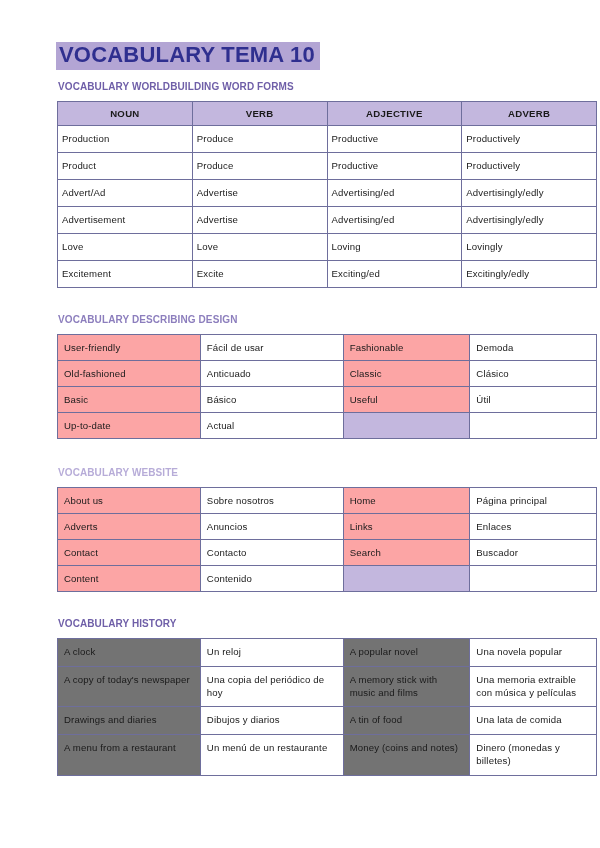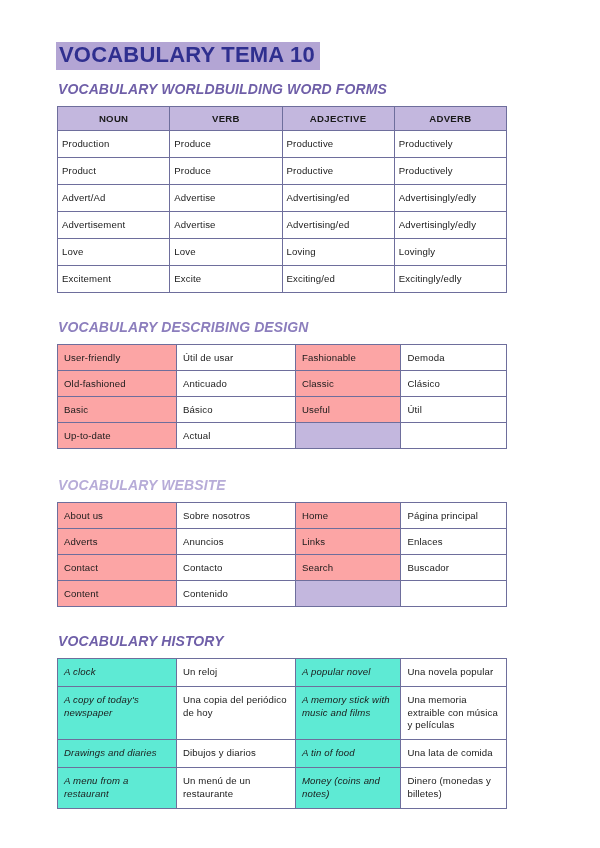--- a/index.html
+++ b/index.html
@@ -27,34 +27,33 @@
     color: #2f2f8f;
     background: #b3a5d4;
     padding: 1px 5px 2px 3px;
     margin: 0 8px 11px 0;
     line-height: 1.12;
     font-family: "Liberation Sans", sans-serif;
   }
   .doc-title.second { margin-top: 10px; }
   
   .sub-heading {
-    font-size: 14px;
+    font-size: 10px;
     font-weight: bold;
     color: #9a8cc4;
     margin: 0 0 9px 2px;
     letter-spacing: .1px;
-    font-style: italic;
   }
   .sub-heading.dark { color: #6f5fa8; }
   .sub-heading.mid { color: #8c7ebd; }
   .sub-heading.pale { color: #b7acd8; }
 
   table {
     border-collapse: collapse;
-    width: 450px;
+    width: 540px;
     table-layout: fixed;
     margin: 0 0 6px 1px;
   }
   td, th {
     border: 1px solid #6e6e9c;
     font-size: 9.6px;
     font-weight: normal;
     padding: 7px 6px;
     vertical-align: middle;
     letter-spacing: .15px;
@@ -73,21 +72,21 @@
     height: 27px;
     padding: 6px 4px;
   }
   
   .tbl-pairs td { height: 25px; }
   .tbl-pairs td.lav { background: #fca5a5; }
   .tbl-pairs td.empty { background: #c3b7de; }
   .tbl-pairs td.plain { background: #ffffff; }
 
   .tbl-history td { height: 25px; vertical-align: top; line-height: 1.35; }
-  .tbl-history td.lav { background: #5eead4; font-style: italic; }
+  .tbl-history td.lav { background: #737373; }
 
   .gap-1 { height: 20px; }
   .gap-2 { height: 22px; }
   .gap-3 { height: 20px; }
 </style>
 </head>
 <body>
 
 <div class="page">
 
@@ -157,21 +156,21 @@
   <table class="tbl-pairs">
     <colgroup>
         <col style="width:26.5%">
         <col style="width:26.5%">
         <col style="width:23.5%">
         <col style="width:23.5%">
       </colgroup>
     <tbody>
       <tr>
         <td class="lav">User-friendly</td>
-        <td class="plain">Útil de usar</td>
+        <td class="plain">Fácil de usar</td>
         <td class="lav">Fashionable</td>
         <td class="plain">Demoda</td>
       </tr>
       <tr>
         <td class="lav">Old-fashioned</td>
         <td class="plain">Anticuado</td>
         <td class="lav">Classic</td>
         <td class="plain">Clásico</td>
       </tr>
       <tr>

